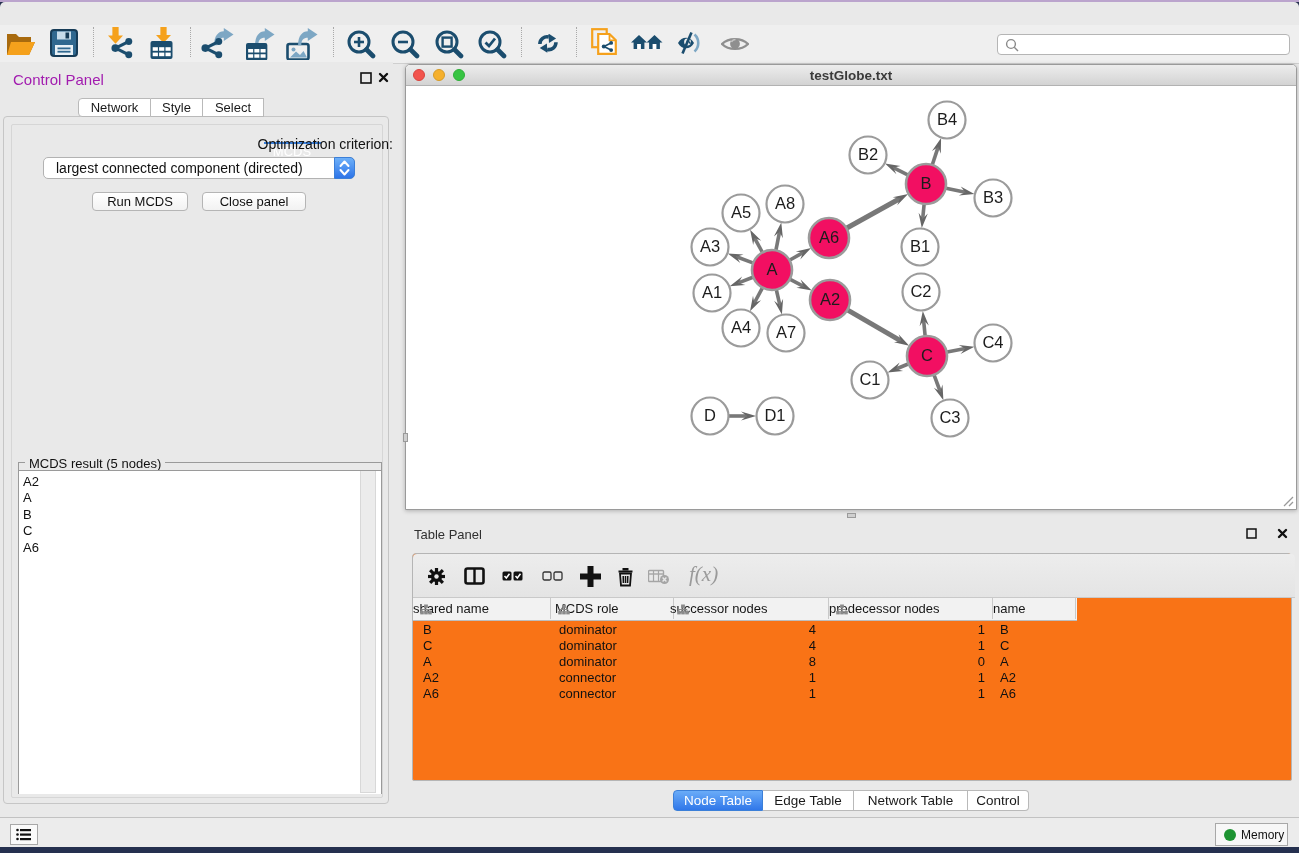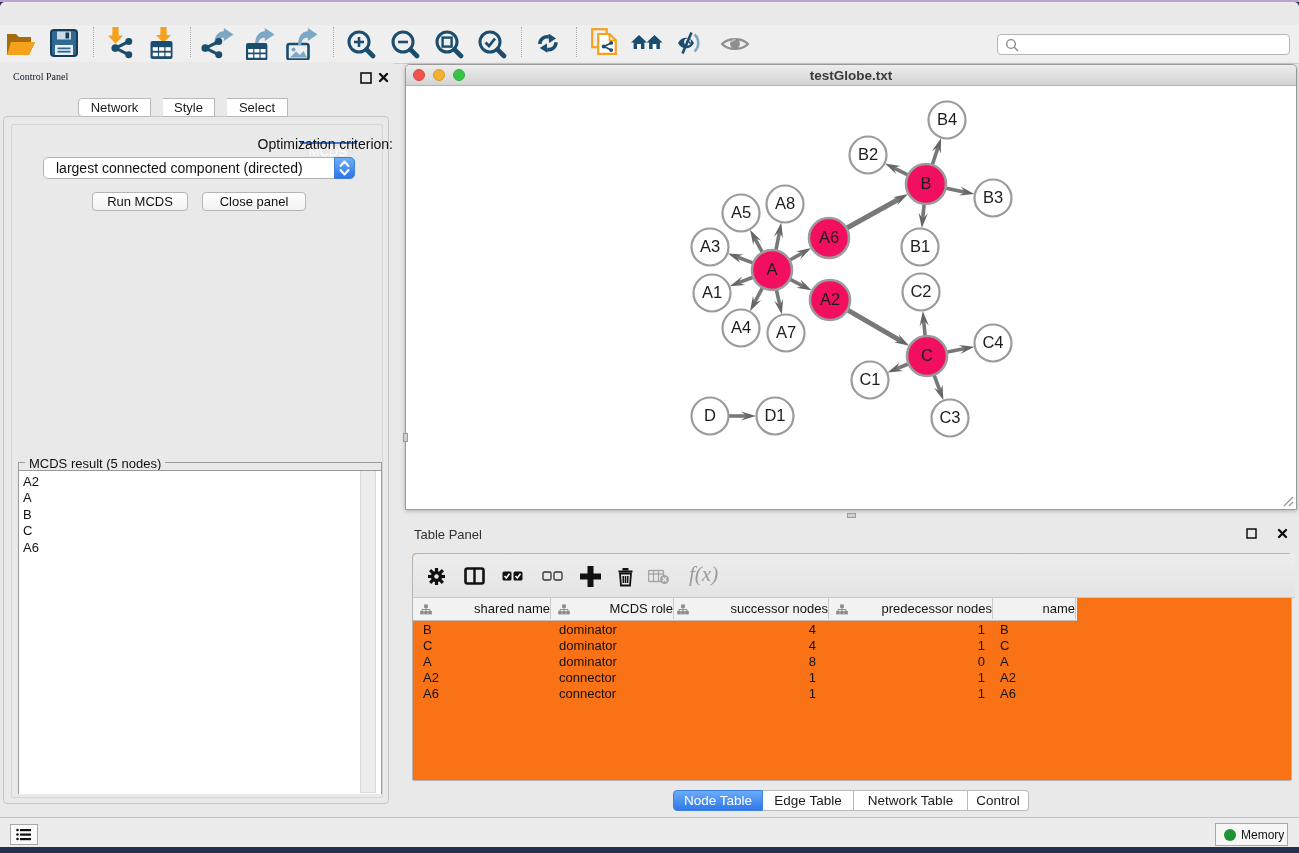--- a/index.html
+++ b/index.html
@@ -14,26 +14,26 @@
 #titlebar .t1 { left:8px;  background:#f2544d; border:0.5px solid #d9443e; }
 #titlebar .t2 { left:27px; background:#f5b02d; border:0.5px solid #d69b28; }
 #titlebar .t3 { left:46px; background:#37c443; border:0.5px solid #2faf3a; }
 #titletext { left:0; top:4px; width:1299px; text-align:center; font-size:13px; color:#404040; }
 #toolbar { left:0; top:23px; width:1299px; height:39px; background:#efefef; border-bottom:1px solid #cfcfcf; }
 .sep { top:2px; width:0; height:30px; border-left:1px dotted #a9a9a9; }
 #searchbox { left:997px; top:9px; width:293px; height:21px; background:#fff;
   border:1px solid #b5b5b5; border-radius:4px; }
 
 #cpanel { left:0; top:60px; width:393px; height:755px; background:#e9e9e9; }
-#cptitle { left:13px; top:9px; font-size:10px; color:#0f172a;font-family:Liberation Serif, serif; }
+#cptitle { left:13px; top:9px; font-size:15px; color:#a21caf; }
 #cpbody { left:3px; top:54px; width:386px; height:688px; background:#e9e9e9;
   border:1px solid #c6c6c6; border-radius:4px; }
 #cpinner { left:7px; top:7px; width:372px; height:674px; background:#e9e9e9;
   border:1px solid #d6d6d6; border-radius:2px; }
-#cptabs { left:78px; top:36px; height:19px; display:flex; font-size:13px;gap:12px; }
+#cptabs { left:78px; top:36px; height:19px; display:flex; font-size:13px; }
 #cptabs div { background:#fff; border:1px solid #b9b9b9; border-left:none;
   color:#1a1a1a; text-align:center; line-height:17px; }
 #cptabs div:first-child { border-left:1px solid #b9b9b9; border-radius:4px 0 0 4px; }
 #cptabs div.sel { background:linear-gradient(#6aacf8,#3077e9); color:#fff;
   border-color:#3b7fd8; border-radius:0 4px 4px 0;margin-top:44px; }
 #optlabel { left:0; top:74px; width:393px; text-align:right; font-size:14px; color:#111; }
 #combo { left:43px; top:95px; width:312px; height:22px; background:#fff;
   border:1px solid #b2b2b2; border-radius:5px; font-size:14px; color:#111;padding-left:12px; }
 #combo .txt { left:12px; top:2px; }
 #combo .step { right:-1px; top:-1px; width:21px; height:22px; border-radius:0 5px 5px 0;
@@ -63,21 +63,21 @@
   font-weight:bold; color:#3a3a3a; }
 
 #tpanel { left:405px; top:518px; width:894px; height:297px; background:#e9e9e9; }
 #tptitle { left:9px; top:7px; font-size:13px; color:#303030; }
 #tbox { left:7px; top:33px; width:880px; height:228px; background:#f97316;
   border:1px solid #b5b5b5; border-radius:4px 4px 2px 2px; }
 #ttoolbar { left:0; top:0; width:882px; height:44px; background:linear-gradient(#ededed,#e4e4e4);
   border-bottom:1px solid #c9c9c9; border-radius:4px 4px 0 0; }
 #thead { left:0; top:44px; width:664px; height:23px; background:#f2f2f2;
   border-bottom:1px solid #bdbdbd; font-size:13px; color:#161616; }
-#thead .cell { top:0; height:21px; border-right:1px solid #c9c9c9; text-align:right; line-height:21px; }
+#thead .cell { top:0; height:21px; border-right:1px solid #c9c9c9; text-align:left; line-height:21px; }
 #tbody { font-size:13px; color:#111; }
 #tbody .r { left:0; height:16px; }
 
 #btabs { left:268px; top:270px; height:21px; display:flex; font-size:13.5px; }
 #btabs div { background:#fff; border:1px solid #b9b9b9; border-left:none;
   color:#1a1a1a; text-align:center; line-height:19px; }
 #btabs div:first-child { border-radius:4px 0 0 4px; border-left:1px solid #b9b9b9;
   background:linear-gradient(#6aacf8,#3077e9); color:#fff; border-color:#3b7fd8; }
 #btabs div:last-child { border-radius:0 4px 4px 0; }
 

